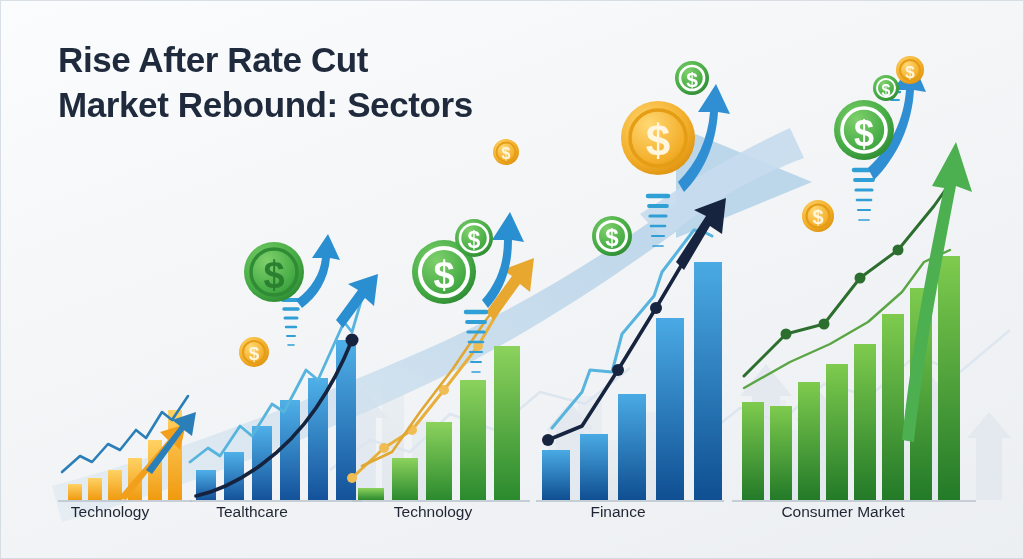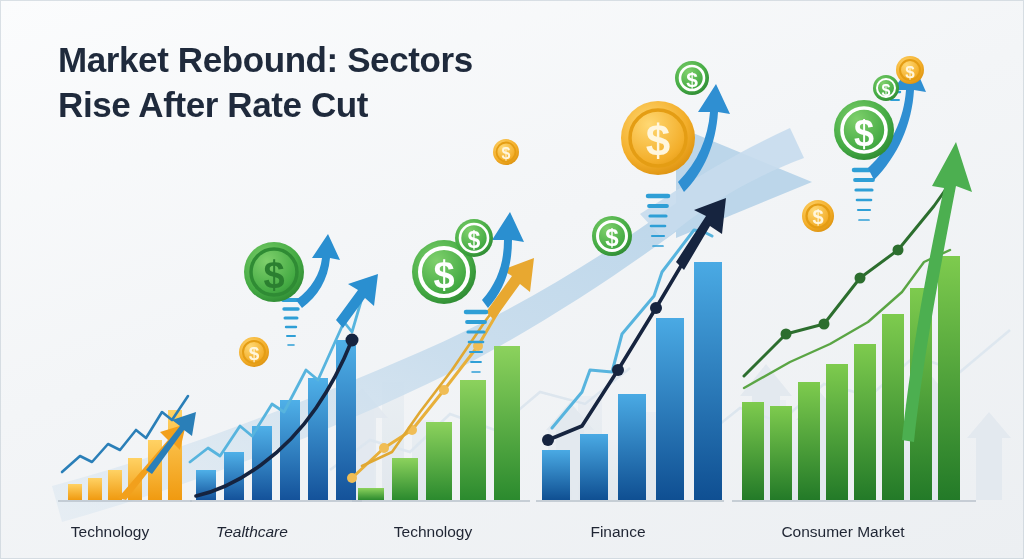--- a/index.html
+++ b/index.html
@@ -46,21 +46,20 @@
   }
   .axis-label {
     position: absolute;
     font-size: 15.5px;
     font-weight: normal;
     color: #1f2533;
     text-align: center;
     white-space: nowrap;
     transform: translateX(-50%);
     z-index: 25;
-    margin-top: 20px;
   }
 </style>
 </head>
 <body>
 
 <div id="infographic">
 
   <svg class="layer" viewBox="0 0 1024 559" xmlns="http://www.w3.org/2000/svg">
     <defs>
       <linearGradient id="sweepGrad" x1="0" y1="1" x2="1" y2="0">
@@ -359,23 +358,23 @@
       <text x="886" y="96" font-family="Liberation Sans, sans-serif" font-size="16" font-weight="bold" fill="#ffffff" text-anchor="middle">$</text>
     </g>
     <g>
       <circle cx="910" cy="70" r="14" fill="url(#goldGrad)"></circle>
       <circle cx="910" cy="70" r="10" fill="none" stroke="#e49d14" stroke-width="2"></circle>
       <text x="910" y="78" font-family="Liberation Sans, sans-serif" font-size="17" font-weight="bold" fill="#fff6dd" text-anchor="middle">$</text>
     </g>
   </svg>
 
   <div id="title-block">
+    <div class="title-line">Rise After Rate Cut</div>
     <div class="title-line">Market Rebound: Sectors</div>
-    <div class="title-line">Rise After Rate Cut</div>
   </div>
 
   <div class="axis-label" style="left:110px; top:503px;">Technology</div>
-  <div class="axis-label" style="left:252px; top:503px;font-style:italic;">Tealthcare</div>
+  <div class="axis-label" style="left:252px; top:503px;">Tealthcare</div>
   <div class="axis-label" style="left:433px; top:503px;">Technology</div>
   <div class="axis-label" style="left:618px; top:503px;">Finance</div>
   <div class="axis-label" style="left:843px; top:503px;">Consumer Market</div>
 
 </div>
 
 </body></html>

